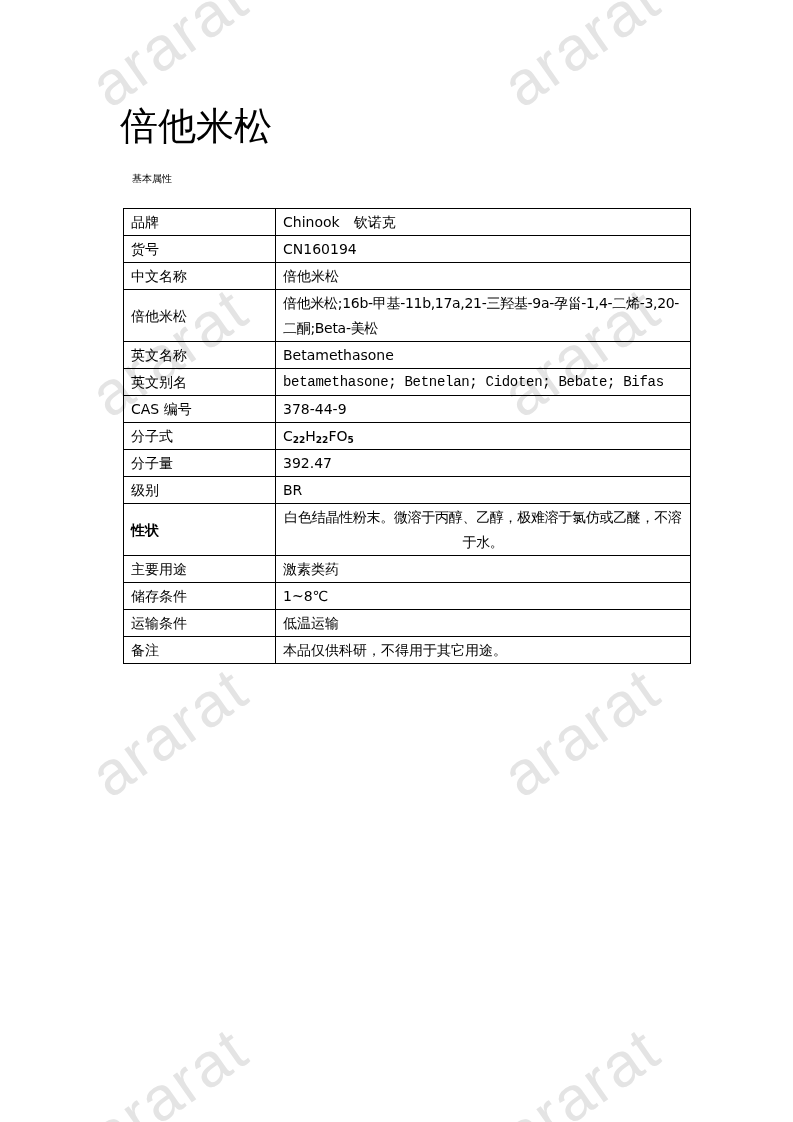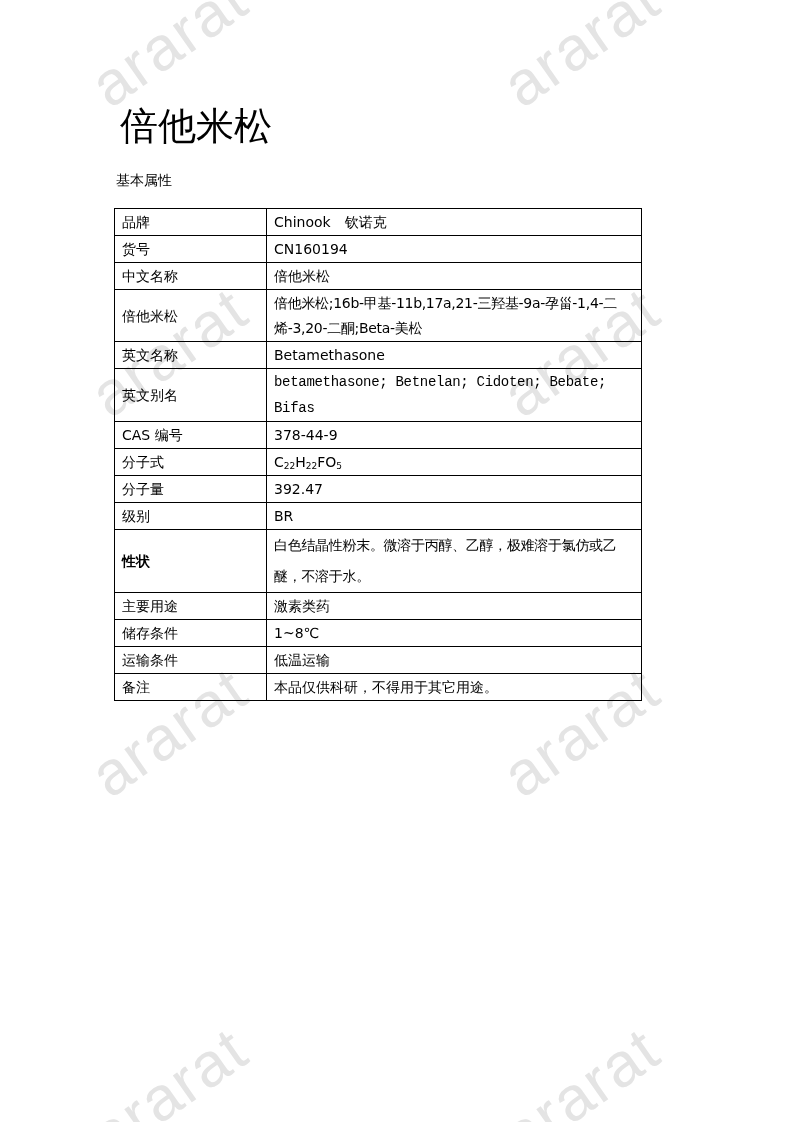--- a/index.html
+++ b/index.html
@@ -2,27 +2,27 @@
 <html><head>
 <meta charset="utf-8">
 <style>
   html, body { margin:0; padding:0; background:#fff; }
   body { width:793px; height:1122px; position:relative; overflow:hidden;
          font-family:"DejaVu Sans","Liberation Sans",sans-serif; color:#000; }
   .wm { position:absolute; font-family:"Liberation Sans",sans-serif; font-size:62px;
         color:#e4e4e4; transform:rotate(-35deg); transform-origin:left bottom;
         letter-spacing:2px; z-index:0; white-space:nowrap; }
   .title { position:absolute; left:120px; top:100px; font-size:38px; line-height:52px; z-index:1; }
-  .subtitle { position:absolute; left:116px; top:172px; font-size:14px; z-index:1; }
-  table.props { position:absolute; left:114px; top:208px; width:528px; border-collapse:collapse;
+  .subtitle { position:absolute; left:132px; top:172px; font-size:10px; z-index:1; }
+  table.props { position:absolute; left:123px; top:208px; width:568px; border-collapse:collapse;
          font-size:14px; z-index:1; background:transparent; }
   table.props td { border:1px solid #000; padding:0 7px; height:26px; vertical-align:middle; line-height:26px; }
   table.props td.k { width:137px; }
   table.props td.v { }
-  sub { font-size:9px; vertical-align:-2px; line-height:0; }
+  sub { font-size:9px; vertical-align:-2px; line-height:0;font-weight:bold; }
 </style>
 </head>
 <body>
 
 <div class="wm" style="left:118px;top:50px;">ararat</div>
 <div class="wm" style="left:530px;top:50px;">ararat</div>
 <div class="wm" style="left:118px;top:360px;">ararat</div>
 <div class="wm" style="left:530px;top:360px;">ararat</div>
 <div class="wm" style="left:118px;top:740px;">ararat</div>
 <div class="wm" style="left:530px;top:740px;">ararat</div>
@@ -69,21 +69,21 @@
   <tr>
         <td class="k">分子量</td>
         <td class="v">392.47</td>
       </tr>
   <tr>
         <td class="k">级别</td>
         <td class="v">BR</td>
       </tr>
   <tr>
         <td class="k" style="height:51px;font-weight:bold;">性状</td>
-        <td class="v" style="line-height:31px;letter-spacing:-0.3px;">白色结晶性粉末。微溶于丙醇、乙醇，极难溶于氯仿或乙醚，不溶于水。</td>
+        <td class="v" style="line-height:25px;letter-spacing:-0.3px;text-align:center;">白色结晶性粉末。微溶于丙醇、乙醇，极难溶于氯仿或乙醚，不溶于水。</td>
       </tr>
   <tr>
         <td class="k">主要用途</td>
         <td class="v">激素类药</td>
       </tr>
   <tr>
         <td class="k">储存条件</td>
         <td class="v">1~8℃</td>
       </tr>
   <tr>

